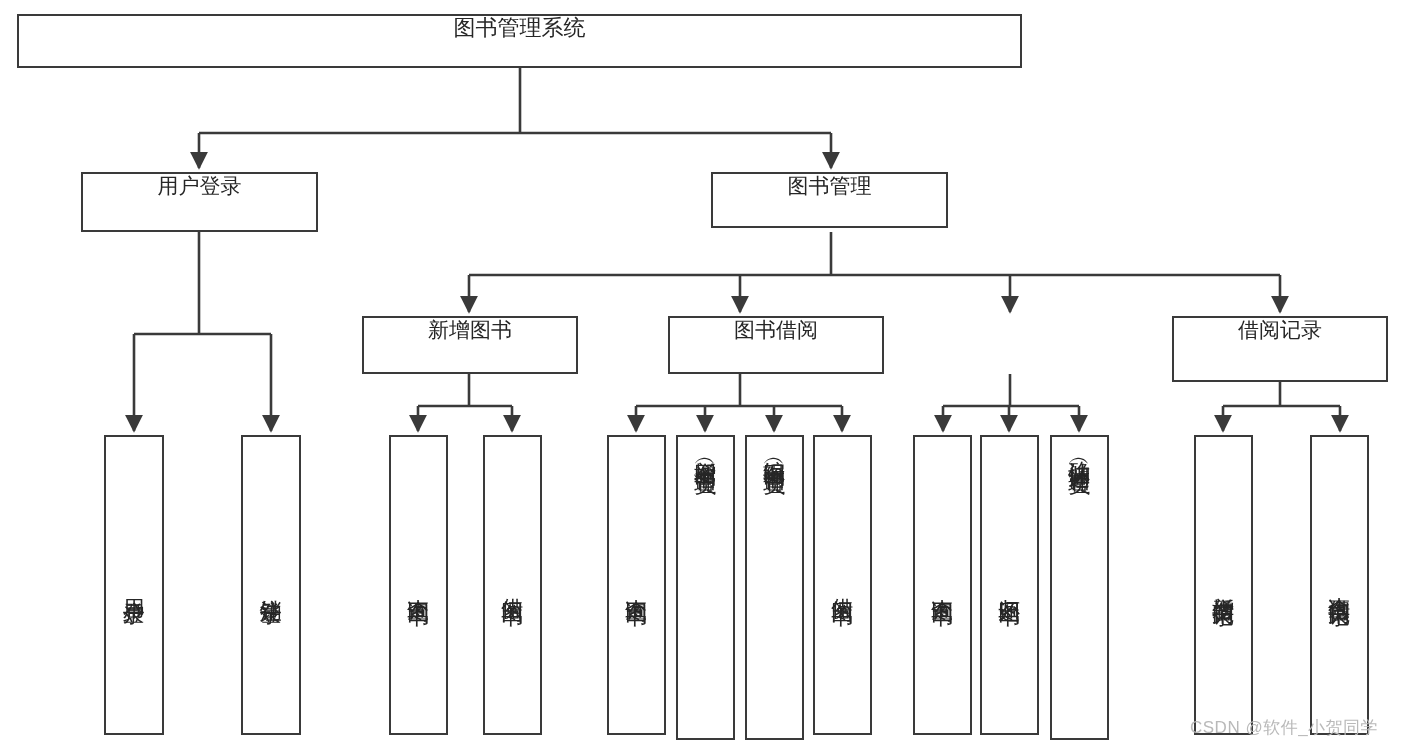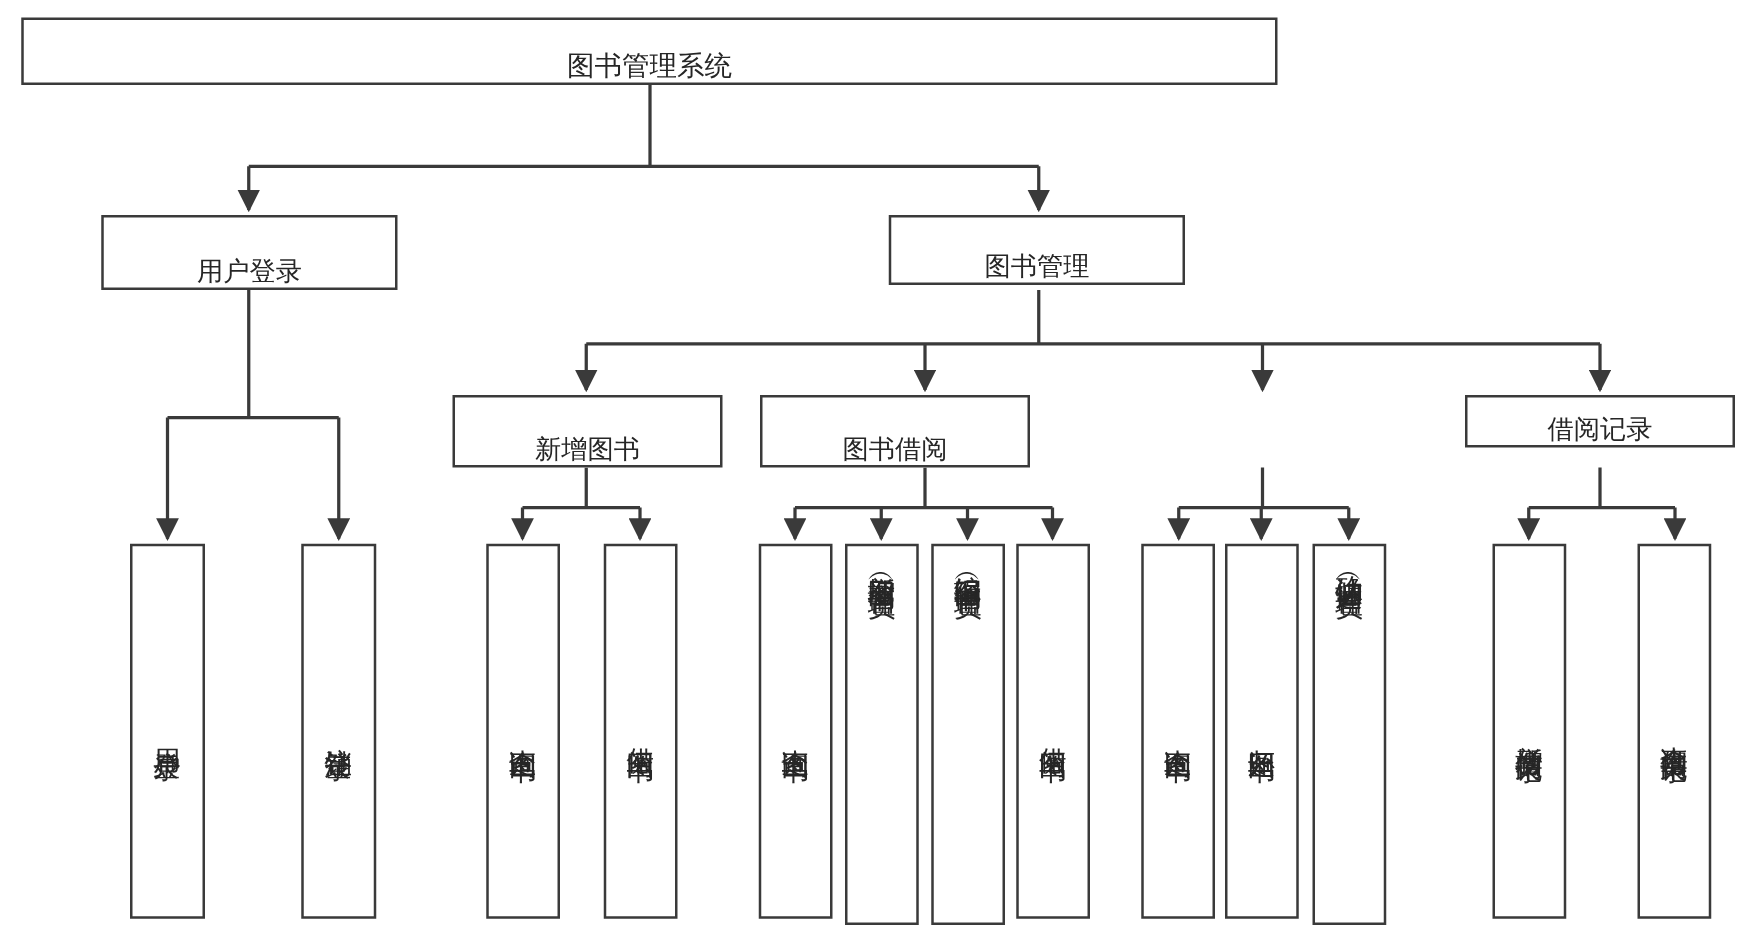--- a/index.html
+++ b/index.html
@@ -24,21 +24,21 @@
     width: 1405px;
     height: 747px;
     pointer-events: none;
   }
   .node {
     position: absolute;
     box-sizing: border-box;
     border: 2px solid #3a3a3a;
     background: #ffffff;
     display: flex;
-    align-items: flex-end;
+    align-items: flex-start;
     justify-content: center;
     color: #262626;
   }
   .node .label {
     display: block;
     text-align: center;
     line-height: 1.12;
     white-space: nowrap;
   }
   
@@ -143,26 +143,26 @@
   </div>
 
   <div class="node horiz" style="left:711px; top:172px; width:237px; height:56px;">
     <span class="label">图书管理</span>
   </div>
 
   <div class="node horiz" style="left:362px; top:316px; width:216px; height:58px;">
     <span class="label">新增图书</span>
   </div>
 
-  <div class="node horiz" style="left:608px; top:316px; width:216px; height:58px;">
+  <div class="node horiz" style="left:668px; top:316px; width:216px; height:58px;">
     <span class="label">图书借阅</span>
   </div>
 
 
-  <div class="node horiz" style="left:1172px; top:316px; width:216px; height:42px;">
+  <div class="node horiz" style="left:1172px; top:316px; width:216px; height:66px;">
     <span class="label">借阅记录</span>
   </div>
 
   <div class="node vert center" style="left:104px; top:435px; width:60px; height:300px;">
     <span class="label">用户登录</span>
   </div>
 
   <div class="node vert center" style="left:241px; top:435px; width:60px; height:300px;">
     <span class="label">注销登录</span>
   </div>
@@ -204,14 +204,15 @@
   </div>
 
   <div class="node vert center" style="left:1194px; top:435px; width:59px; height:300px;">
     <span class="label">新增借阅记录</span>
   </div>
 
   <div class="node vert center" style="left:1310px; top:435px; width:59px; height:300px;">
     <span class="label">查询借阅记录</span>
   </div>
 
+  <div class="watermark" style="left:1190px; top:716px;">CSDN @软件_小贺同学</div>
 
 </div>
 
 </body></html>

